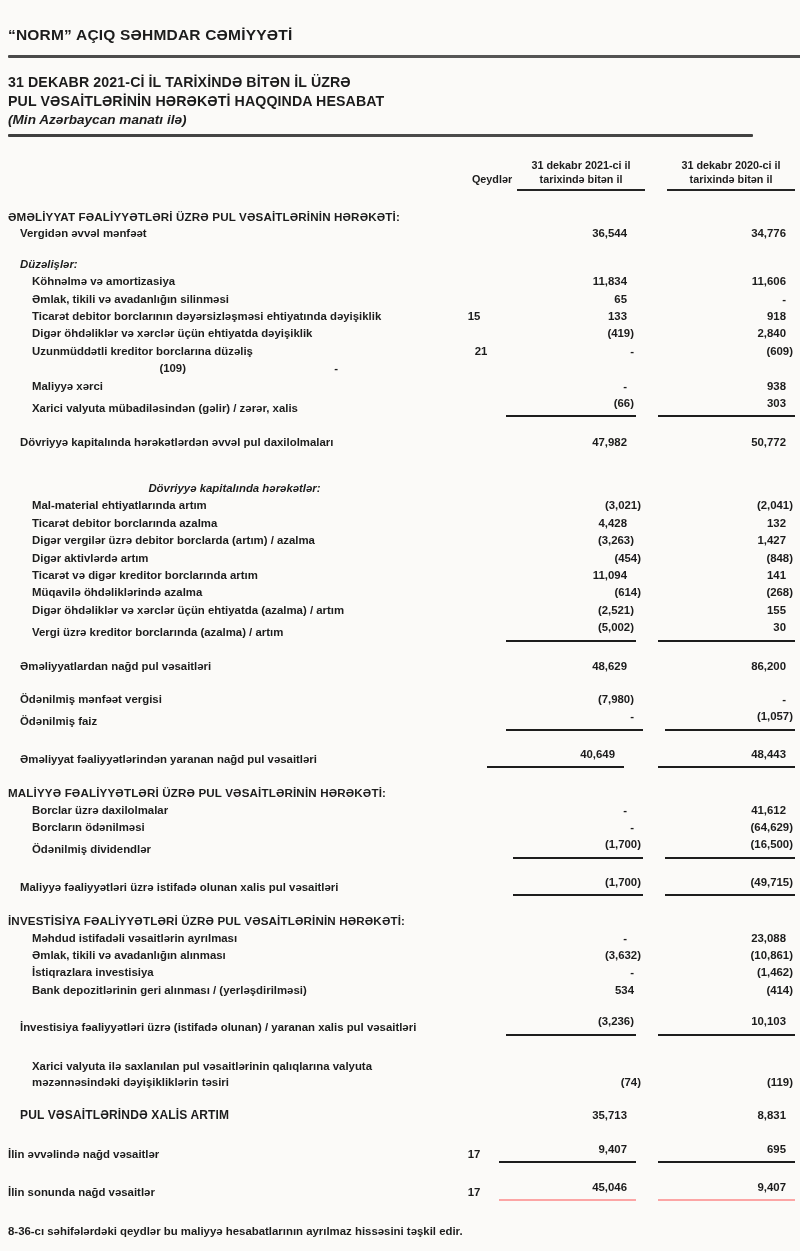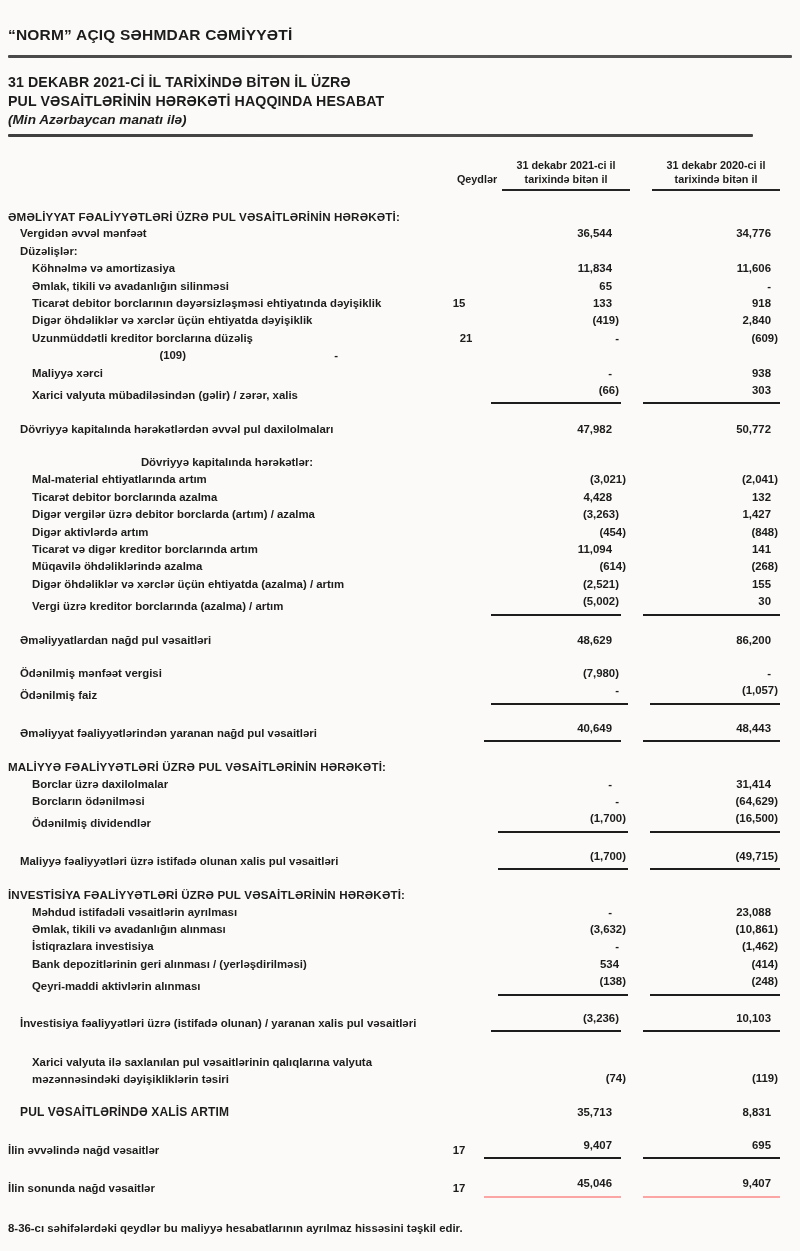--- a/index.html
+++ b/index.html
@@ -4,21 +4,21 @@
 <style>
   html,body{margin:0;padding:0;}
   body{
     width:800px;height:1251px;
     background:#fbfaf8;
     color:#1c1c1c;
     font-family:"Liberation Sans","DejaVu Sans",sans-serif;
     overflow:hidden;
     -webkit-font-smoothing:antialiased;
   }
-  .page{padding:26px 20px 0 8px;position:relative;}
+  .page{padding:26px 5px 0 8px;position:relative;}
 
   .company{
     font-size:15.5px;font-weight:800;letter-spacing:.2px;
   }
   .rule-top{
     height:3px;margin-top:11px;margin-right:-12px;
     background:linear-gradient(90deg,#2a2a2a 0%,#3a3a3a 55%,#2f2f2f 100%);
     opacity:.85;border-radius:1px;
   }
   .title-block{margin-top:15px;}
@@ -43,21 +43,21 @@
   .ind0{padding-left:0;}
   .ind1{padding-left:12px;}
   .ind2{padding-left:24px;}
   .q{width:50px;flex:none;text-align:center;}
   .v{width:128px;flex:none;text-align:right;padding-right:9px;white-space:nowrap;}
   .v.paren{padding-right:2px;}
   .v2c{margin-left:22px;}
   .rs{border-bottom:2.5px solid #1d1d1d;padding-bottom:3px;}
   .rt{border-bottom:2px solid #fca5a5;padding-bottom:3px;}
   .section .lbl{font-size:11.6px;letter-spacing:.15px;}
-  .italic .lbl{}
+  .italic .lbl{font-style:italic;margin-top:13px;}
   .strong .lbl{font-size:12px;letter-spacing:.15px;}
   .wrap .lbl{line-height:16.8px;padding-top:2px;}
 
   .footer-note{margin-top:24px;font-size:11.4px;font-weight:700;padding-left:0;}
 </style>
 </head>
 <body>
 
 <div class="page">
 
@@ -221,37 +221,37 @@
         <div class="q"></div>
         <div class="v paren">(7,980)</div>
         <div class="v v2c">-</div>
       </div>
       <div class="row ">
         <div class="lbl ind1">Ödənilmiş faiz</div>
         <div class="q"></div>
         <div class="v rs">-</div>
         <div class="v v2c rs paren">(1,057)</div>
       </div>
-      <div class="row " style="margin-top: 15px;">
+      <div class="row " style="margin-top: 15px; gap: 12px;">
         <div class="lbl ind1">Əməliyyat fəaliyyətlərindən yaranan nağd pul vəsaitləri</div>
         <div class="q"></div>
         <div class="v rs">40,649</div>
         <div class="v v2c rs">48,443</div>
       </div>
       <div class="row section" style="margin-top: 16px;">
         <div class="lbl ind0">MALİYYƏ FƏALİYYƏTLƏRİ ÜZRƏ PUL VƏSAİTLƏRİNİN HƏRƏKƏTİ:</div>
         <div class="q"></div>
         <div class="v"></div>
         <div class="v v2c"></div>
       </div>
       <div class="row ">
         <div class="lbl ind2">Borclar üzrə daxilolmalar</div>
         <div class="q"></div>
         <div class="v">-</div>
-        <div class="v v2c">31,414</div>
+        <div class="v v2c">41,612</div>
       </div>
       <div class="row ">
         <div class="lbl ind2">Borcların ödənilməsi</div>
         <div class="q"></div>
         <div class="v">-</div>
         <div class="v v2c paren">(64,629)</div>
       </div>
       <div class="row ">
         <div class="lbl ind2">Ödənilmiş dividendlər</div>
         <div class="q"></div>
@@ -286,26 +286,20 @@
         <div class="lbl ind2">İstiqrazlara investisiya</div>
         <div class="q"></div>
         <div class="v">-</div>
         <div class="v v2c paren">(1,462)</div>
       </div>
       <div class="row ">
         <div class="lbl ind2">Bank depozitlərinin geri alınması / (yerləşdirilməsi)</div>
         <div class="q"></div>
         <div class="v">534</div>
         <div class="v v2c paren">(414)</div>
-      </div>
-      <div class="row ">
-        <div class="lbl ind2">Qeyri-maddi aktivlərin alınması</div>
-        <div class="q"></div>
-        <div class="v rs paren">(138)</div>
-        <div class="v v2c rs paren">(248)</div>
       </div>
       <div class="row wrap" style="margin-top: 14px;">
         <div class="lbl ind1">İnvestisiya fəaliyyətləri üzrə (istifadə olunan) / yaranan xalis pul vəsaitləri</div>
         <div class="q"></div>
         <div class="v rs paren">(3,236)</div>
         <div class="v v2c rs">10,103</div>
       </div>
       <div class="row wrap" style="margin-top: 20px;">
         <div class="lbl ind2">Xarici valyuta ilə saxlanılan pul vəsaitlərinin qalıqlarına valyuta məzənnəsindəki dəyişikliklərin təsiri</div>
         <div class="q"></div>

